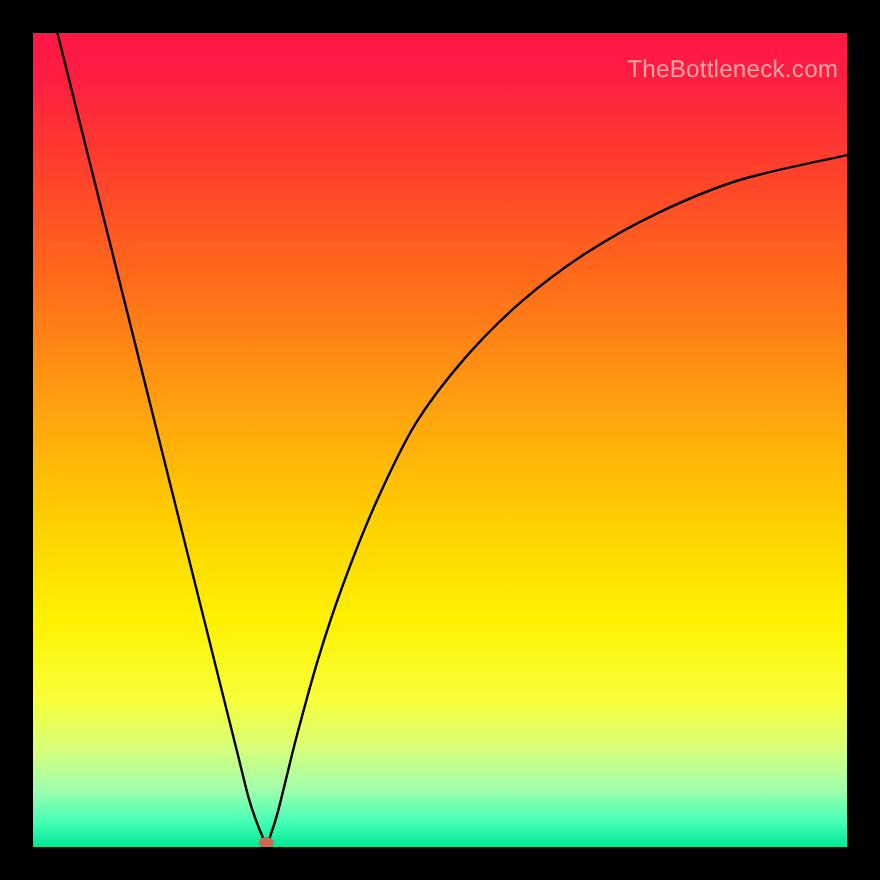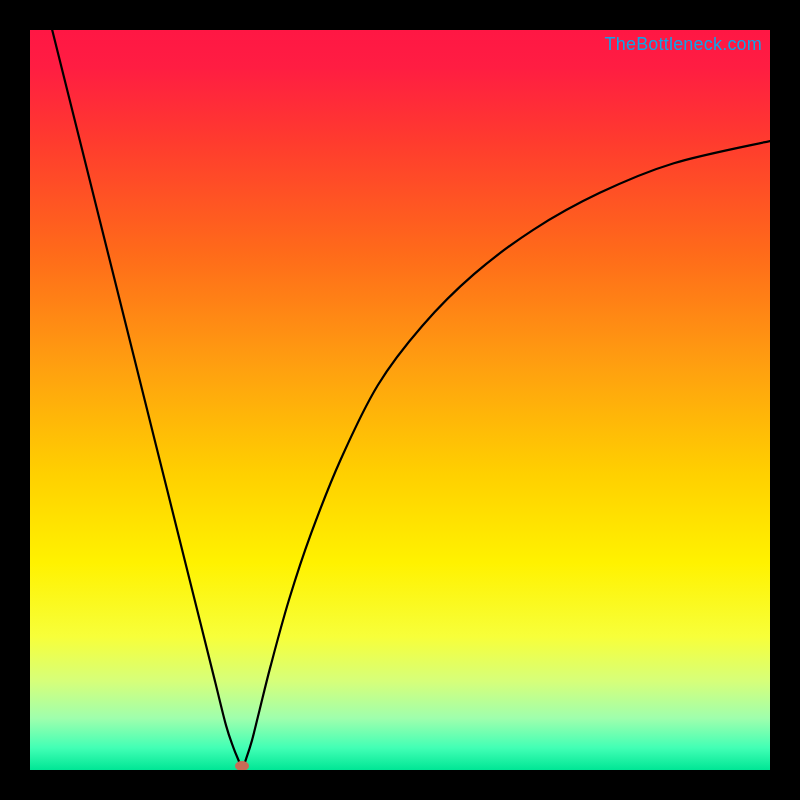--- a/index.html
+++ b/index.html
@@ -26,24 +26,24 @@
     width: 740px;
     height: 740px;
     overflow: hidden;
   }
   .grad {
     position: absolute;
     left: 0; top: 0; width: 100%; height: 100%;
   }
   .watermark {
     position: absolute;
-    top: 4px;
+    top: 20px;
     right: 8px;
-    color: #0ea5e9;
-    font-size: 18px;
+    color: #fca5a5;
+    font-size: 22px;
     font-weight: 500;
     letter-spacing: 0.2px;
     z-index: 10;
   }
   svg.curve {
     position: absolute;
     left: 0; top: 0;
     width: 100%; height: 100%;
     z-index: 5;
   }

